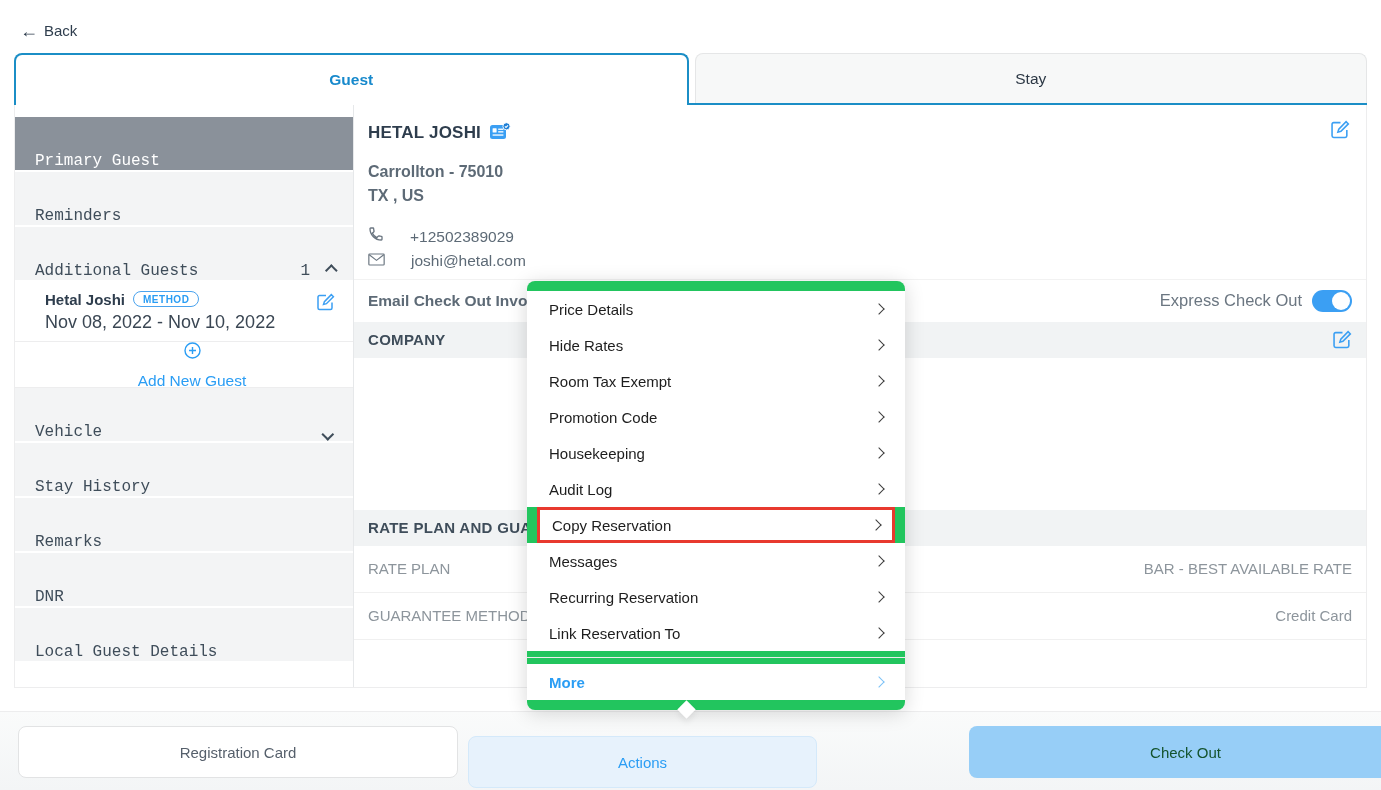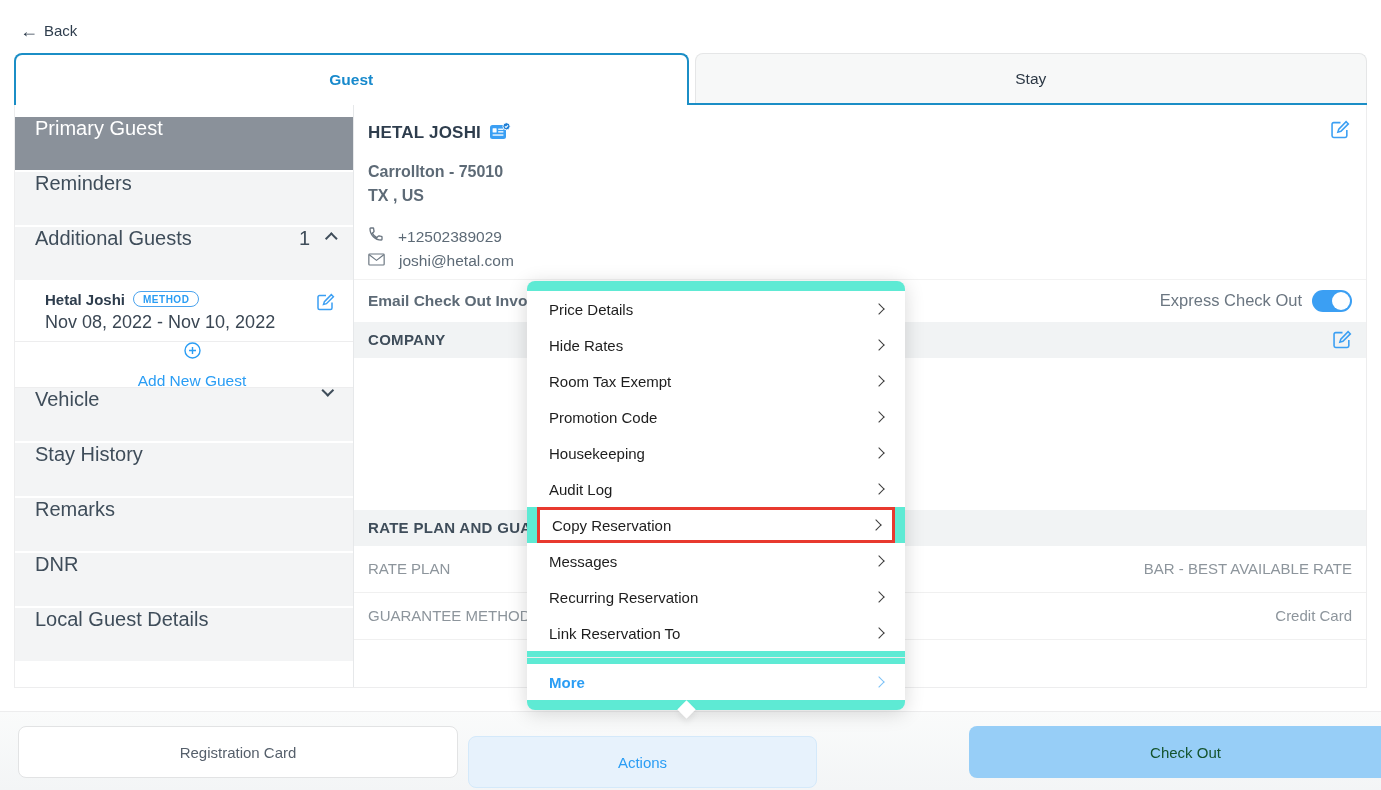--- a/index.html
+++ b/index.html
@@ -22,23 +22,23 @@
     border:2px solid #1b8ec6; border-bottom:none; z-index:2; }
   .tab-underline { position:absolute; left:452px; right:0; bottom:0; height:2px;
     background:#1b8ec6; }
 
   
   .panel { position:relative; margin:0 14px; display:flex; height:583px;
     border-left:1px solid #ededee; border-right:1px solid #ededee; border-bottom:1px solid #ededee; }
 
   
   .sidebar { width:339px; padding-top:12px; border-right:1px solid #e6e8ea; background:#fff; }
-  .side-item { min-height:55px; display:flex; align-items:flex-start; justify-content:space-between;
-    padding:0 20px; background:#f3f4f5; border-bottom:2px solid #fff; font-size:20px;
-    color:#3f4d5a; cursor:pointer; }
+  .side-item { min-height:55px; display:flex; align-items:flex-end; justify-content:space-between;
+    padding:0 20px; background:#f3f4f5; border-bottom:2px solid #fff; font-size:16px;
+    color:#3f4d5a; cursor:pointer;font-family:Liberation Mono, monospace; }
   .side-item.selected { background:#8a919a; color:#fff; }
   .side-right { display:flex; align-items:center; gap:14px; }
   .chev-up, .chev-down { width:9px; height:9px; border-left:2px solid #3f4d5a;
     border-bottom:2px solid #3f4d5a; display:inline-block; }
   .chev-up { transform:rotate(135deg) translate(-2px,-2px); }
   .chev-down { transform:rotate(-45deg) translate(1px,-2px); }
 
   .guest-entry { position:relative; background:#fff; padding:9px 20px 8px 30px;
     border-bottom:1px solid #ededee; cursor:pointer; }
   .guest-name-row { display:flex; align-items:center; gap:8px; }
@@ -54,21 +54,21 @@
 
   
   .content { flex:1; position:relative; background:#fff; }
   .edit-btn { background:none; border:none; cursor:pointer; padding:0; line-height:0; }
   .guest-head { position:relative; padding:17px 16px 0 14px; }
   .head-name-row { display:flex; align-items:center; gap:9px; }
   .head-name { font-size:17px; font-weight:bold; color:#2e3d4d; letter-spacing:.2px; }
   .head-edit { position:absolute; top:15px; right:16px; }
   .addr { margin-top:15px; font-size:16px; font-weight:bold; color:#5d6a76; line-height:24px; }
   .contact { margin-top:17px; }
-  .contact-row { display:flex; align-items:center; gap:14px; font-size:15.5px;
+  .contact-row { display:flex; align-items:center; gap:26px; font-size:15.5px;
     color:#5d6a76; line-height:24px; }
 
   .invoice-row { margin-top:6px; display:flex; align-items:center; justify-content:space-between;
     padding:10px 14px; border-top:1px solid #f2f2f2; }
   .invoice-label { font-size:15.5px; font-weight:bold; color:#5d6a76; white-space:nowrap;
     overflow:hidden; }
   .express-wrap { display:flex; align-items:center; gap:10px; }
   .express-label { font-size:16.5px; color:#6b7681; }
   .toggle { position:relative; width:40px; height:22px; border-radius:11px; background:#3b9ff3;
     cursor:pointer; flex:none; }
@@ -86,21 +86,21 @@
   .footer { position:absolute; left:0; right:0; bottom:0; height:79px;
     background:linear-gradient(#fafbfb,#f3f5f6); border-top:1px solid #ededee; }
   .f-btn { position:absolute; top:14px; height:52px; border-radius:8px; font-size:15px;
     font-family:"Liberation Sans", sans-serif; display:flex; align-items:center;
     justify-content:center; cursor:pointer; border:none; }
   .btn-reg { left:18px; width:440px; background:#fff; border:1px solid #e2e3e4; color:#555f6b; }
   .btn-actions { left:468px; width:349px; background:#e7f2fc; border:1px solid #d4e9fa; color:#2a9df4;margin-top:10px; }
   .btn-checkout { left:969px; width:433px; background:#97cef7; color:#14532d; }
 
   
-  .menu { position:absolute; left:527px; top:281px; width:378px; background:#5eead4;
+  .menu { position:absolute; left:527px; top:281px; width:378px; background:#22c55e;
     border-radius:8px; box-shadow:0 3px 20px rgba(0,0,0,.16); padding:10px 0; z-index:10; }
   .menu-item { height:36px; display:flex; align-items:center; justify-content:space-between;
     padding:0 22px; font-size:15px; color:#1d1d1d; cursor:pointer; background:#fff; }
   .menu-item.highlighted { margin:0 10px; padding:0 12px; border:3px solid #e8392f; }
   .chev-right { width:8px; height:8px; border-top:1.7px solid #3c3c3c;
     border-right:1.7px solid #3c3c3c; transform:rotate(45deg); flex:none; }
   .menu-sep { height:1px; background:#ececec; margin:6px 0; }
   .menu-item.more { color:#2a9df4; font-weight:bold; }
   .menu-item.more .chev-right { border-color:#7cc2f7; }
   .menu-caret { position:absolute; bottom:-6px; left:153px; width:13px; height:13px;

